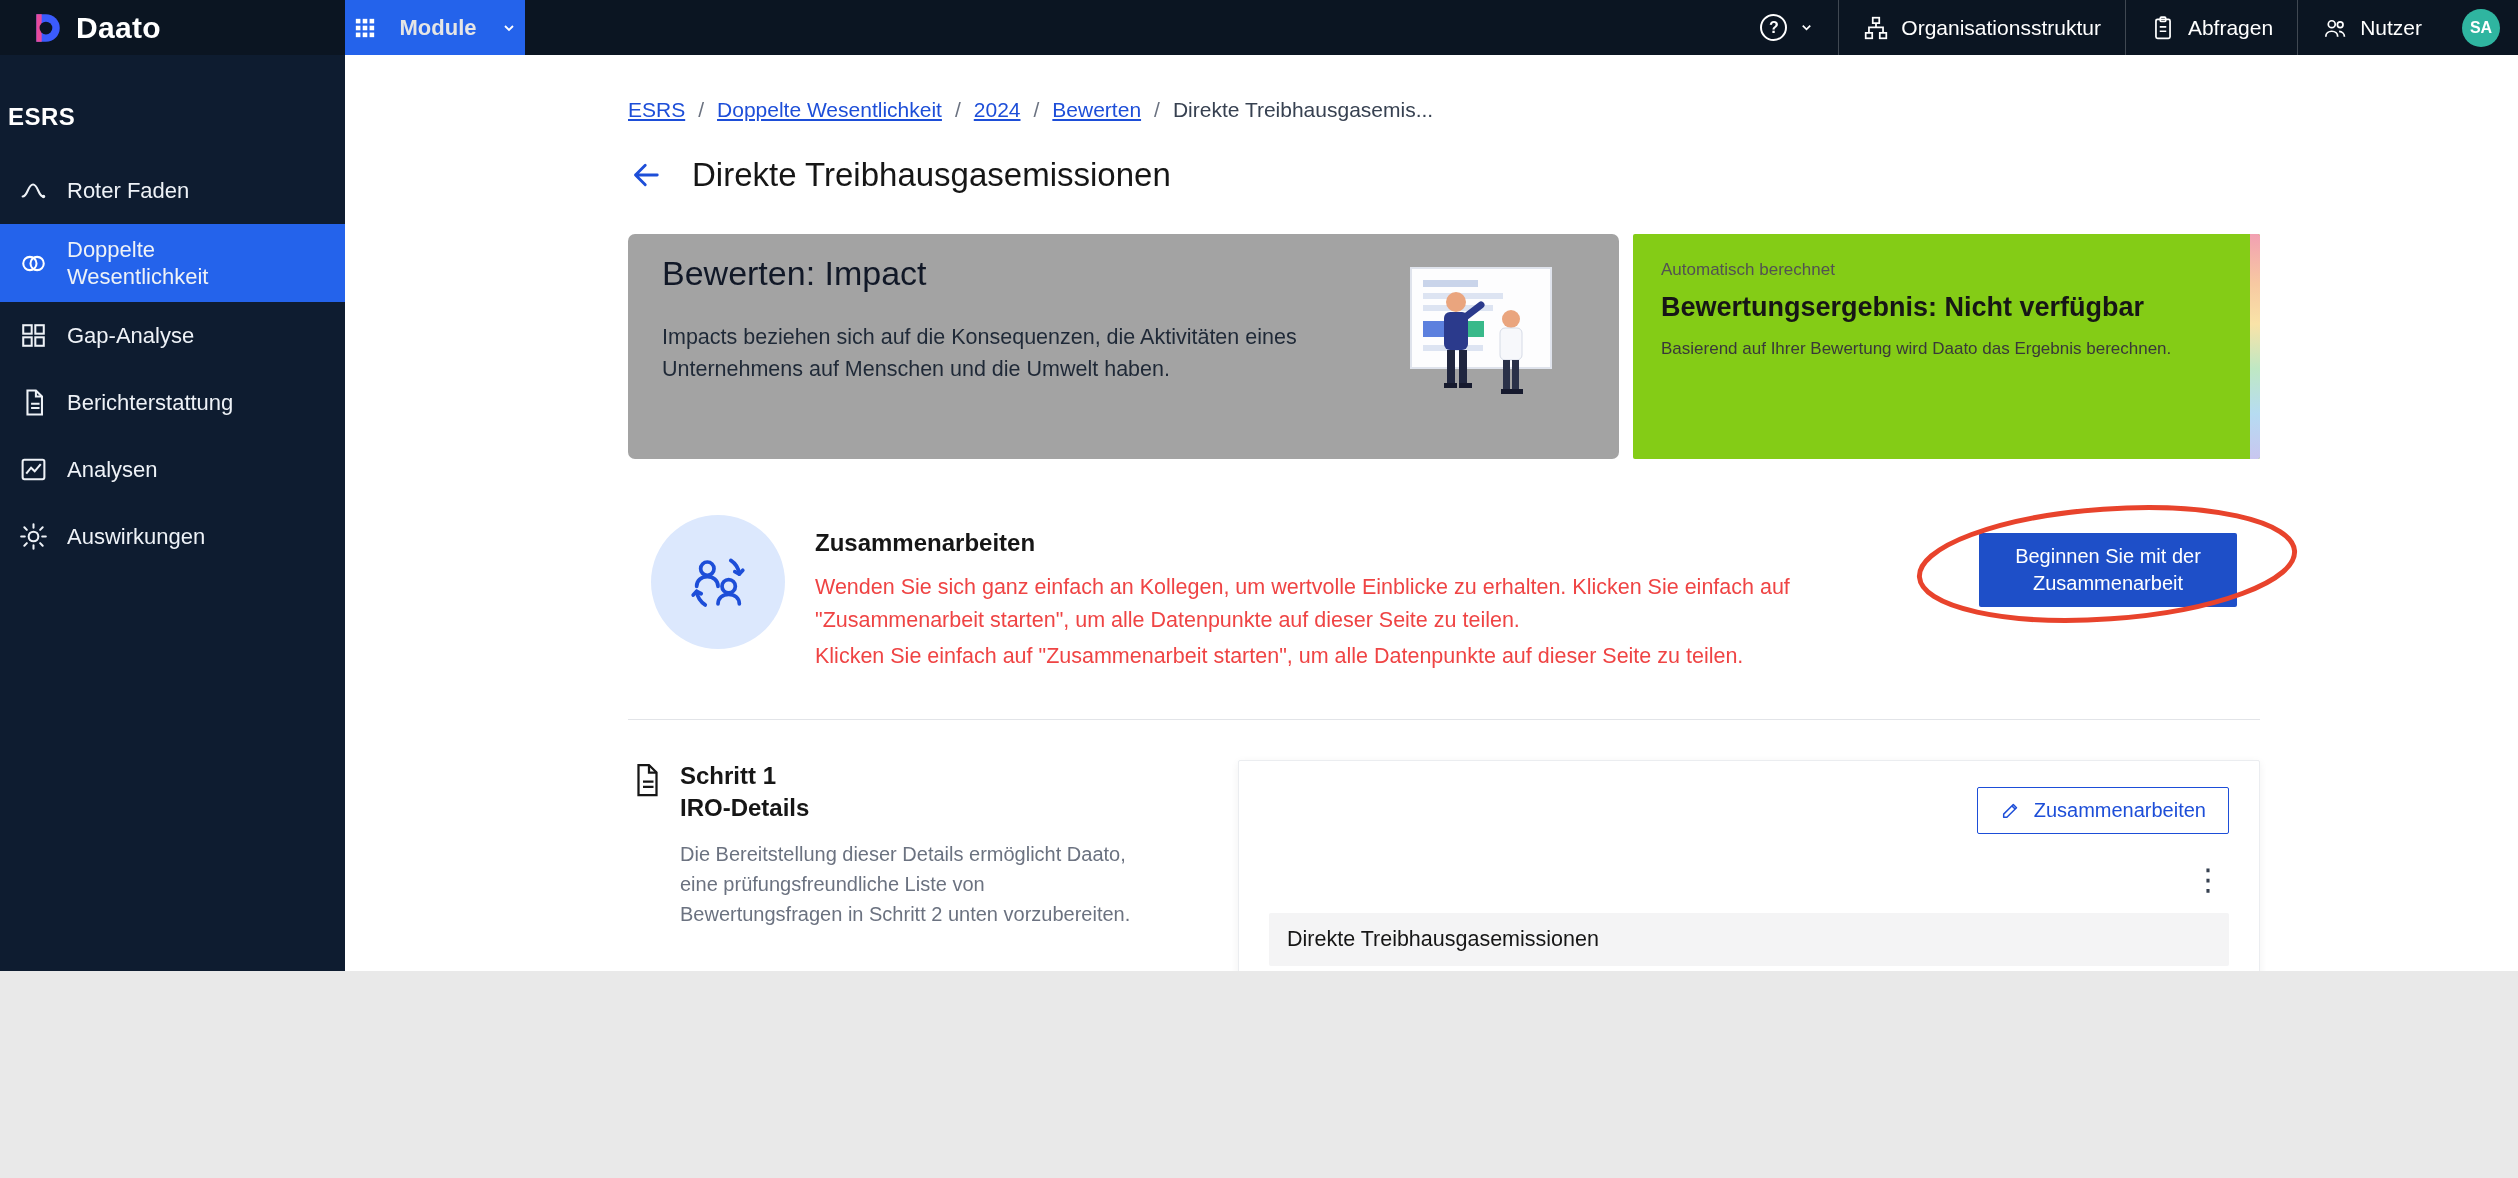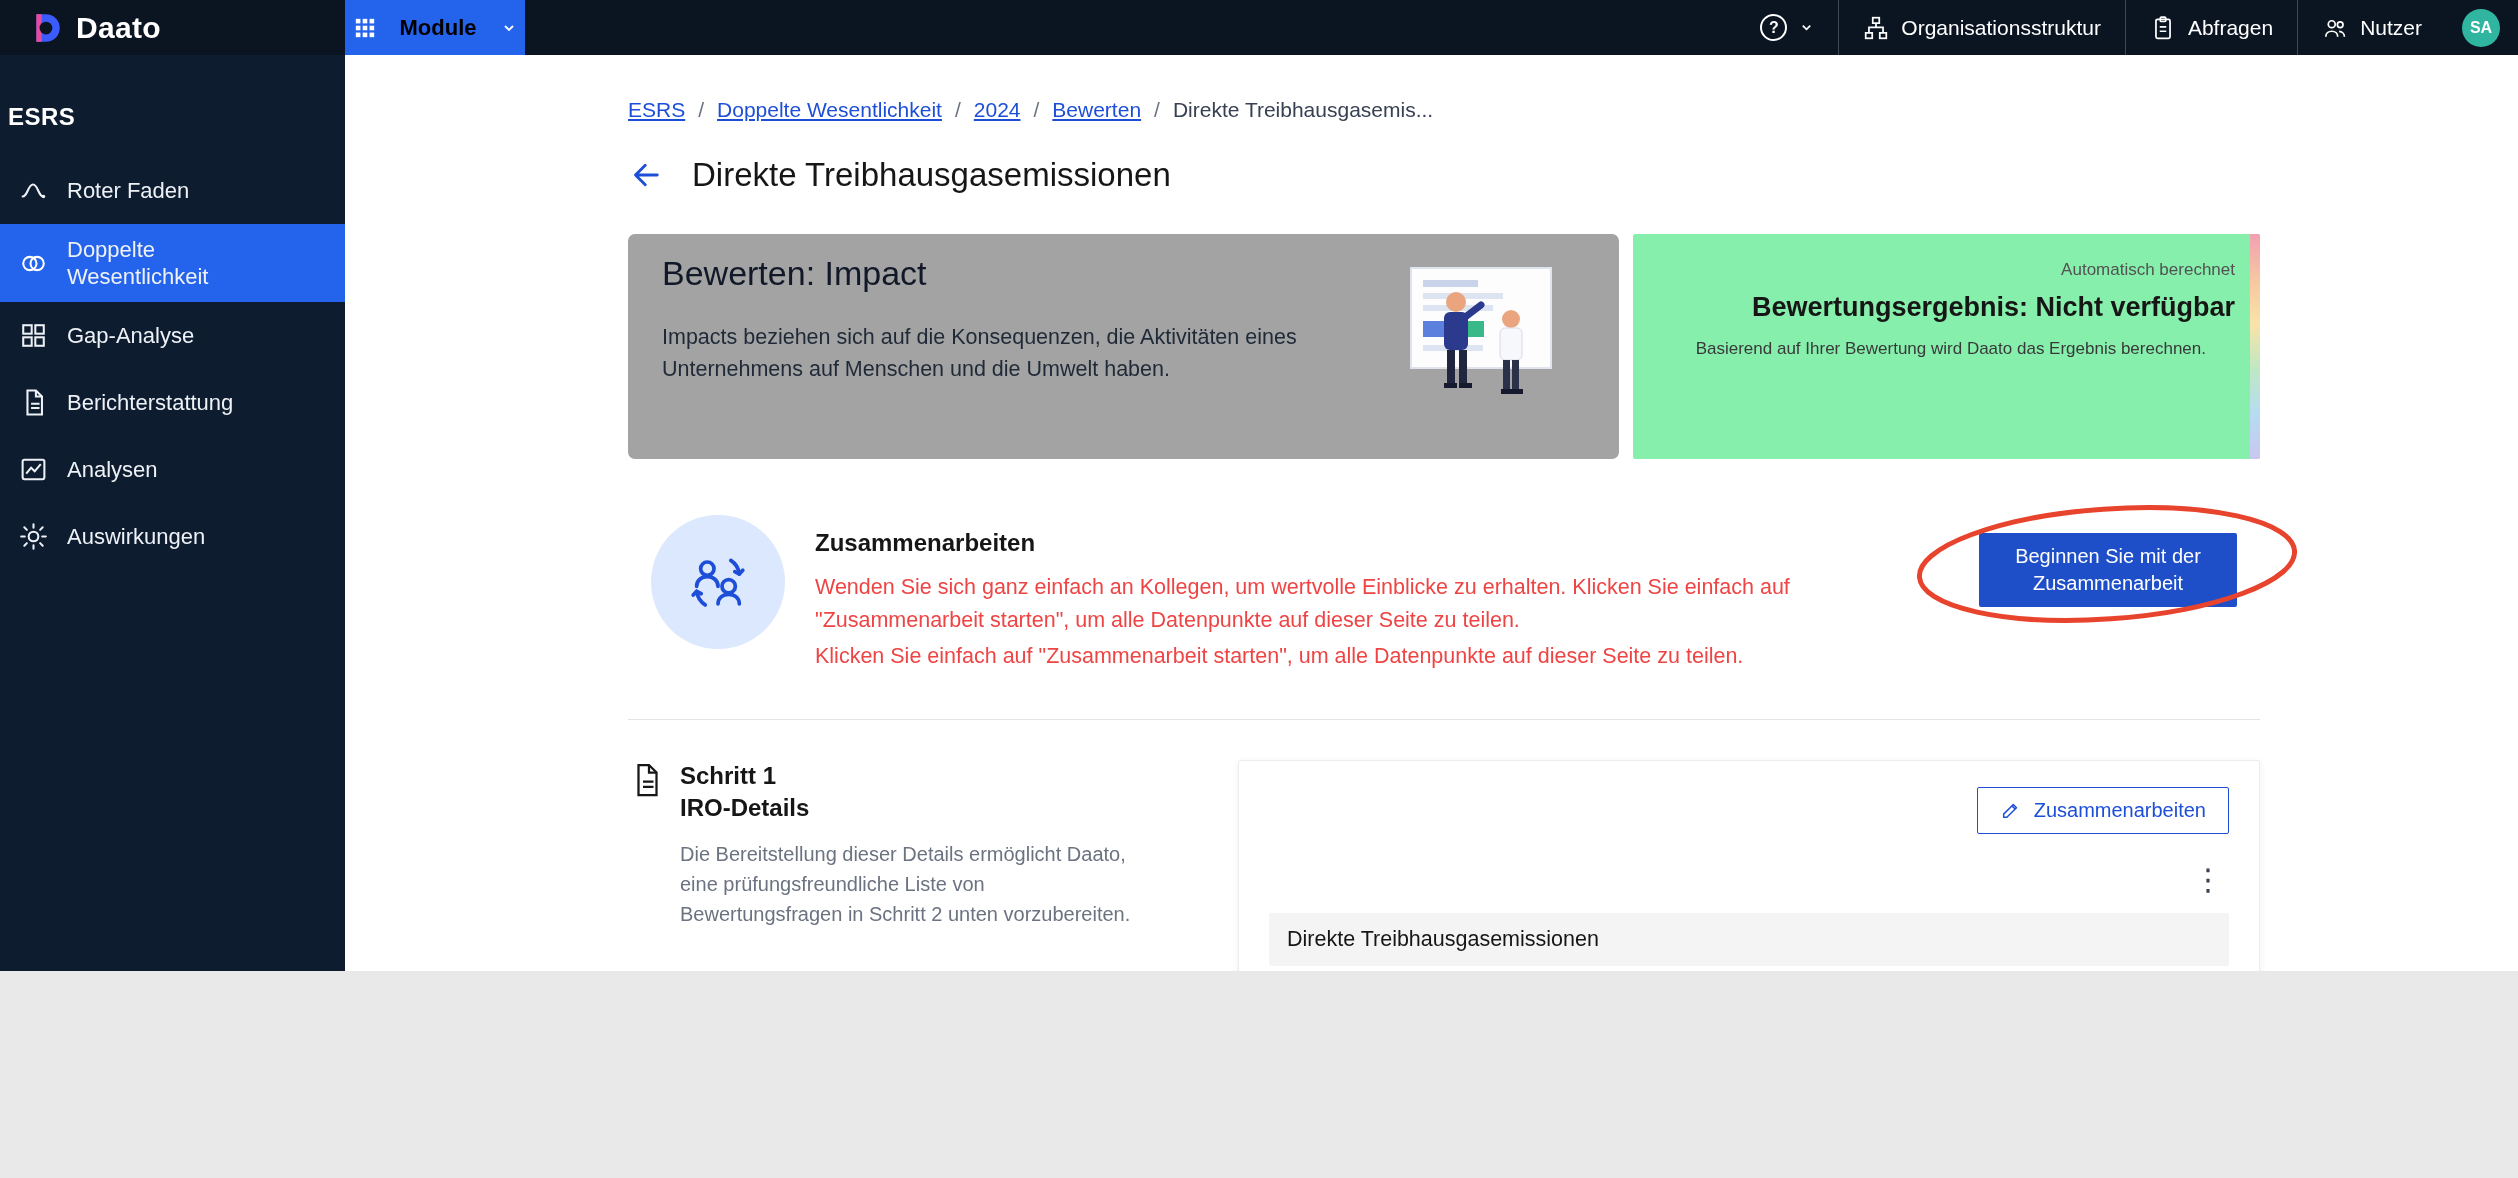--- a/index.html
+++ b/index.html
@@ -4,21 +4,21 @@
 <style>
   * { box-sizing: border-box; margin: 0; padding: 0; }
   html,body { background:#e9e9e9; }
   body { font-family:"Liberation Sans", sans-serif; }
   .app { position:relative; width:2518px; height:971px; background:#fff; overflow:hidden; }
 
   
   .topbar { position:absolute; top:0; left:0; right:0; height:55px; background:#0b1522; display:flex; align-items:center; z-index:20; }
   .brand { display:flex; align-items:center; gap:12px; padding-left:30px; width:345px; flex:none; }
   .brand-text { color:#fff; font-size:30px; font-weight:700; letter-spacing:.3px; }
-  .module-btn { position:absolute; left:345px; top:0; height:55px; width:180px; background:#2463eb; color:#000000; display:flex; align-items:center; justify-content:center; gap:24px; font-size:22px; font-weight:600; cursor:pointer; border:none; }
+  .module-btn { position:absolute; left:345px; top:0; height:55px; width:180px; background:#2463eb; color:#e5e5e5; display:flex; align-items:center; justify-content:center; gap:24px; font-size:22px; font-weight:600; cursor:pointer; border:none; }
   .topbar-right { margin-left:auto; display:flex; align-items:center; height:100%; padding-right:18px; color:#fff; }
   .tb-item { display:flex; align-items:center; gap:12px; padding:0 24px; height:55px; font-size:21px; font-weight:500; cursor:pointer; white-space:nowrap; }
   .tb-sep { border-left:1px solid rgba(255,255,255,.22); }
   .help-circle { width:27px; height:27px; border:2px solid #fff; border-radius:50%; display:flex; align-items:center; justify-content:center; font-size:16px; font-weight:700; }
   .avatar { width:38px; height:38px; border-radius:50%; background:#2fb5a0; color:#fff; display:flex; align-items:center; justify-content:center; font-size:16px; font-weight:700; margin-left:16px; cursor:pointer; flex:none; }
 
   
   .sidebar { position:absolute; top:55px; left:0; bottom:0; width:345px; background:#0e1c30; z-index:10; }
   .side-heading { color:#fff; font-size:24px; font-weight:700; margin:48px 0 26px 8px; letter-spacing:.5px; }
   .nav-item { display:flex; align-items:center; gap:19px; padding:0 10px 0 19px; min-height:67px; color:#eef2f7; font-size:22px; cursor:pointer; }
@@ -38,21 +38,21 @@
   .title-row { display:flex; align-items:center; gap:26px; margin-top:34px; }
   .back-btn { width:38px; height:38px; background:none; border:none; cursor:pointer; display:flex; align-items:center; }
   .page-title { font-size:33px; color:#161616; font-weight:500; }
 
   
   .cards { display:flex; gap:14px; margin-top:40px; }
   .card-impact { width:991px; height:225px; background:#a3a3a3; position:relative; padding:20px 34px; border-radius:7px; }
   .card-impact h2 { font-size:34px; font-weight:500; color:#111827; }
   .card-impact p { margin-top:28px; font-size:21.5px; color:#1f2937; line-height:1.5; max-width:650px; }
   .illu { position:absolute; right:58px; top:32px; }
-  .card-result { flex:1; height:225px; background:#86efac; position:relative; padding:26px 25px 26px 28px; border-radius:2px;text-align:right; }
+  .card-result { flex:1; height:225px; background:#84cc16; position:relative; padding:26px 25px 26px 28px; border-radius:2px; }
   .cr-label { font-size:17px; color:#525252; }
   .cr-title { font-size:27px; font-weight:600; color:#161616; margin-top:12px; }
   .cr-body { font-size:17px; color:#393939; margin-top:14px; line-height:1.45; max-width:545px; }
   .spectrum { position:absolute; top:0; right:0; bottom:0; width:10px; border-radius:0 2px 2px 0;
     background:linear-gradient(180deg,#f2a0b2 0%,#f7c9a2 22%,#f9e3a8 40%,#bfe8c4 60%,#b6dcf2 80%,#c9c6f0 100%); }
 
   
   .collab { display:flex; align-items:flex-start; margin-top:46px; padding:0 23px; position:relative; }
   .collab-icon { width:134px; height:134px; border-radius:50%; background:#dce8fd; flex:none; display:flex; align-items:center; justify-content:center; margin-top:10px; }
   .collab-text { margin-left:30px; max-width:1120px; }

